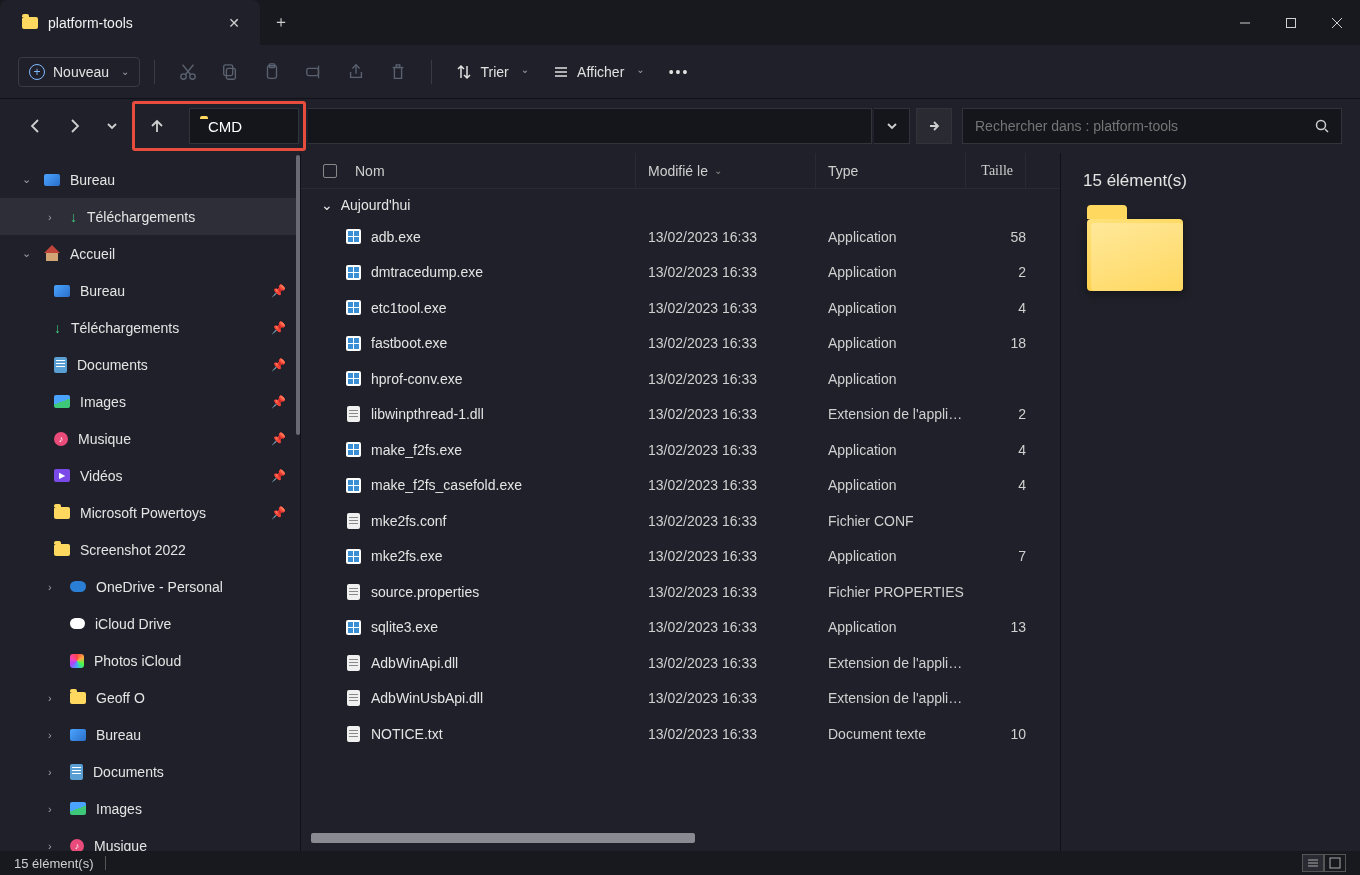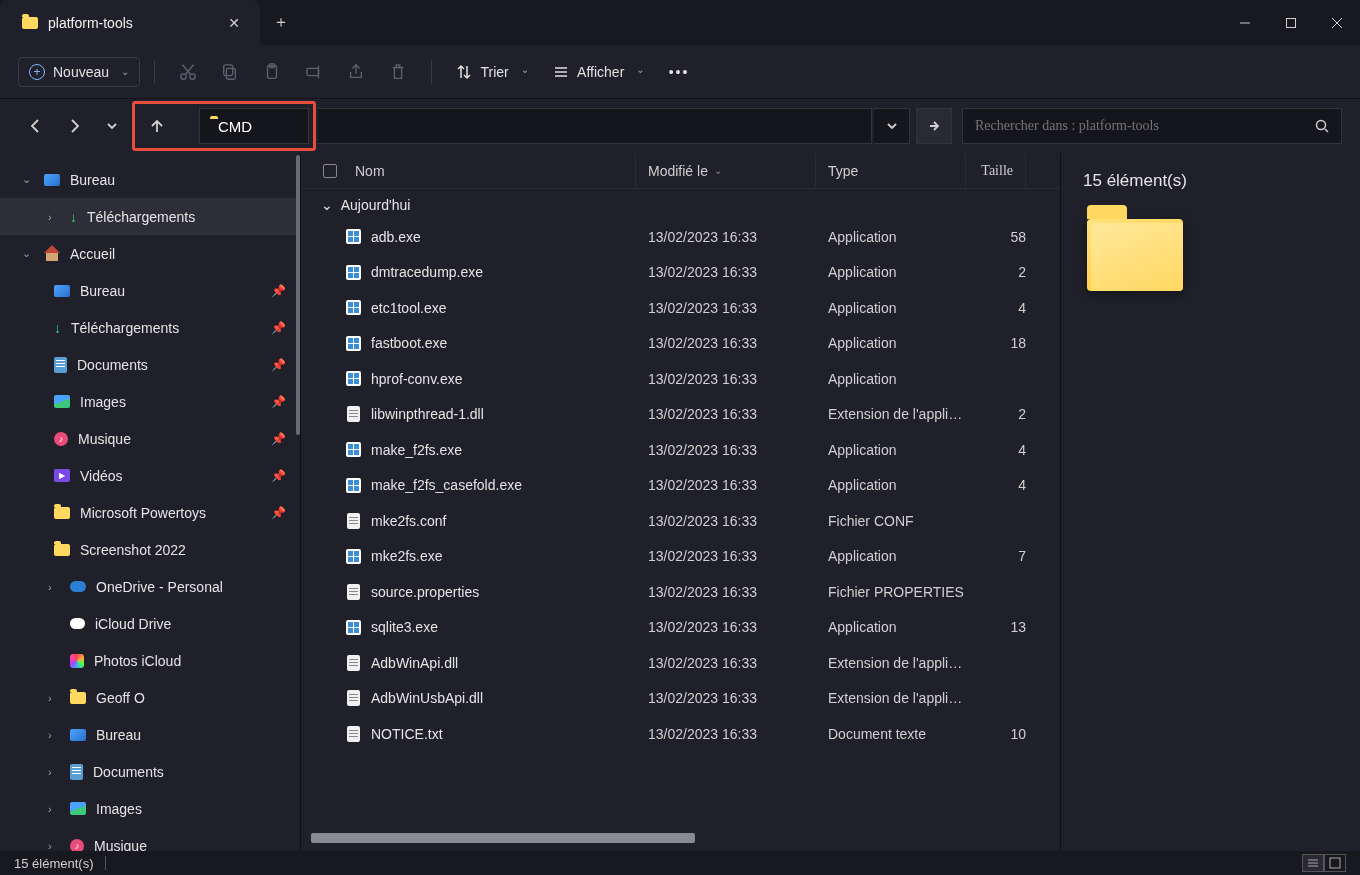--- a/index.html
+++ b/index.html
@@ -36,31 +36,31 @@
 .tb-icon svg { width:18px; height:18px; stroke:#5a6270; fill:none; stroke-width:1.5; }
 .tb-text { display:flex; align-items:flex-start; gap:8px; padding: 6px 10px; color:#e0e0e0; }
 .tb-text svg { width:16px; height:16px; stroke:#e0e0e0; fill:none; stroke-width:1.5; }
 .chev { font-size:10px; color:#a0a0a8; margin-left:4px; }
 .dots { letter-spacing: 2px; }
 
 
 .navbar { display:flex; align-items:center; height:54px; background:#20202a; padding: 0 18px; gap: 2px; }
 .nav-btn { width:36px; height:36px; display:flex; align-items:center; justify-content:center; color:#cfcfcf; }
 .nav-btn svg { width:16px; height:16px; stroke:#cfcfcf; fill:none; stroke-width:1.8; }
-.highlight-box { border: 3px solid #e74c3c; padding: 4px 4px 4px 4px; display:flex; align-items:center; gap:18px; border-radius:3px; }
+.highlight-box { border: 3px solid #e74c3c; padding: 4px 4px 4px 4px; display:flex; align-items:center; gap:8px; border-radius:3px; }
 .addr-wrap { flex:1; display:flex; align-items:center; margin-left: 6px; }
 .address { flex:1; display:flex; align-items:center; background:#15151c; border:1px solid #33333c; height:36px; padding: 0 10px; gap:8px; }
 .address .fsmall { width:18px; height:14px; background:#ffd860; border-radius:2px; position:relative; }
 .address .fsmall::before { content:""; position:absolute; top:-3px; left:0; width:8px; height:3px; background:#ffd860; border-radius:2px 2px 0 0;}
 .address input { flex:1; background:transparent; border:none; outline:none; color:#fff; font-size:15px; font-family:inherit; }
 .addr-drop { width:36px; height:36px; display:flex; align-items:center; justify-content:center; background:#15151c; border:1px solid #33333c; border-left:none; }
 .addr-go { width:36px; height:36px; display:flex; align-items:center; justify-content:center; background:#2a2a33; border:1px solid #33333c; margin-left:4px; }
 .addr-go svg, .addr-drop svg { width:14px; height:14px; stroke:#cfcfcf; fill:none; stroke-width:1.8; }
 .search { margin-left:8px; flex: 0 0 380px; display:flex; align-items:center; background:#15151c; border:1px solid #33333c; height:36px; padding: 0 12px; color:#8a8a92; }
-.search input { flex:1; background:transparent; border:none; outline:none; color:#8a8a92; font-size:14px; font-family:Liberation Serif, serif; }
+.search input { flex:1; background:transparent; border:none; outline:none; color:#8a8a92; font-size:14px; font-family:Liberation Sans, sans-serif; }
 .search-icon { width:14px; height:14px; }
 .search-icon svg { width:14px; height:14px; stroke:#cfcfcf; fill:none; stroke-width:1.5; }
 
 
 .body { flex:1; display:flex; background:#1a1a22; min-height:0; }
 
 
 .sidebar { width: 300px; background:#20202a; overflow-y:auto; padding-top: 8px; position:relative; }
 .sidebar::after { content:""; position:absolute; right:0; top:2px; width:4px; height:280px; background:#6a6a74; border-radius:2px; }
 .side-item { display:flex; align-items:center; height:37px; padding: 0 14px 0 22px; gap: 10px; color:#e4e4e4; cursor:default; }

